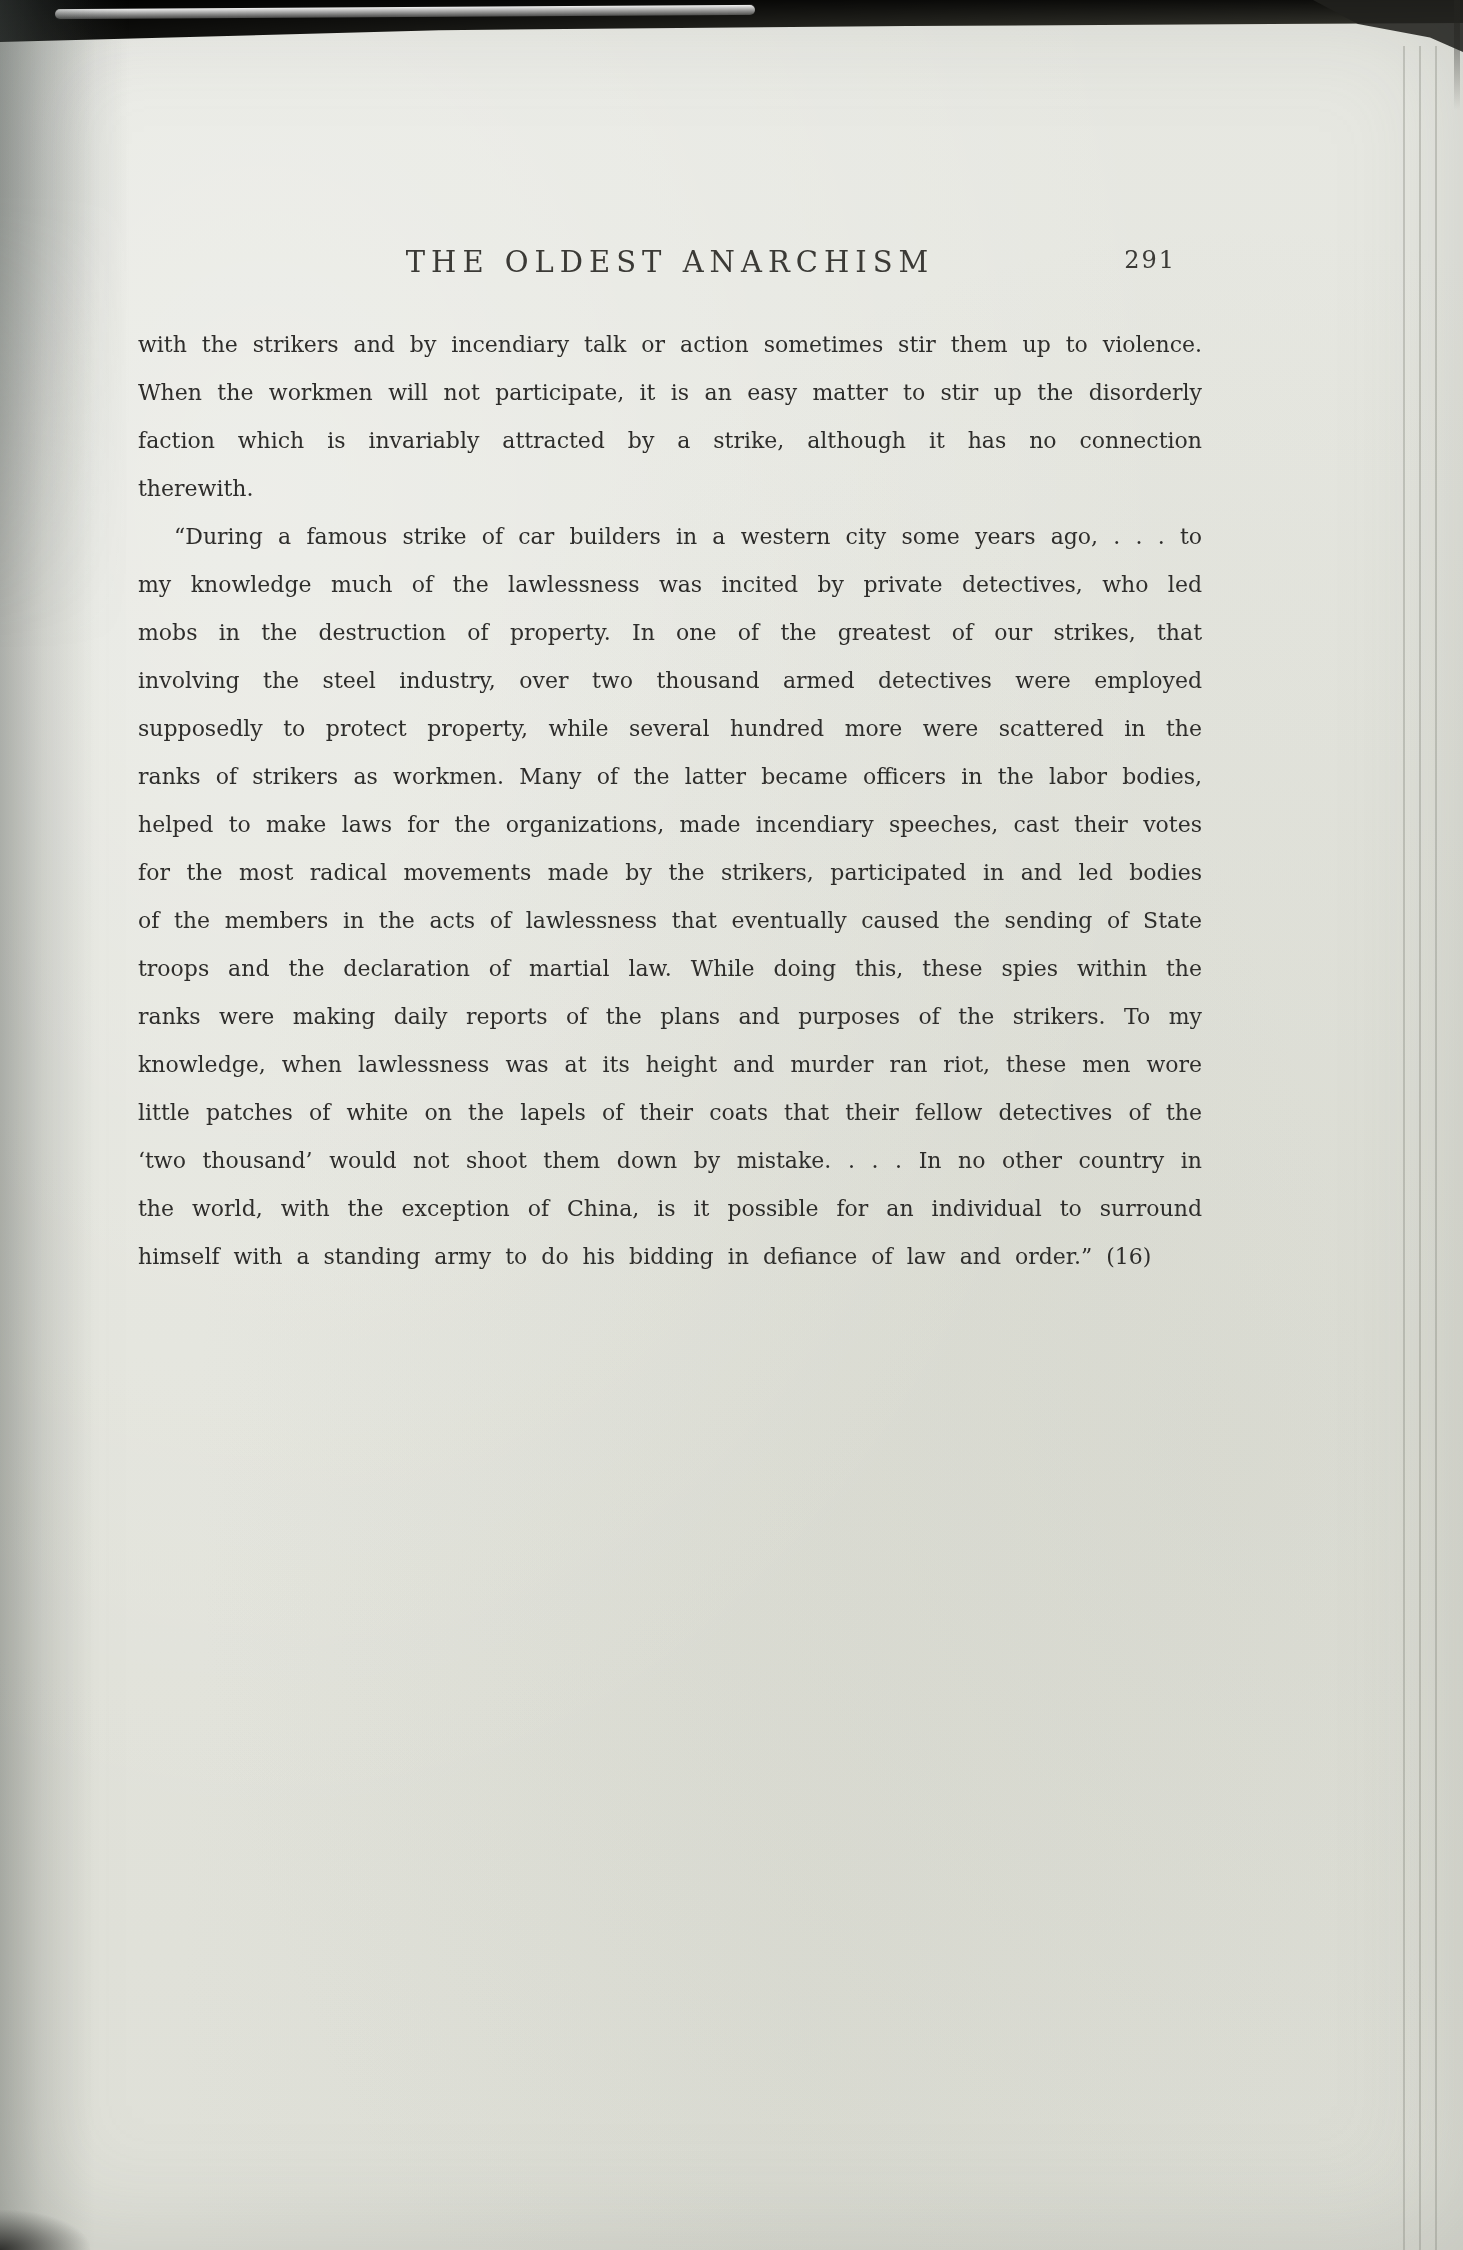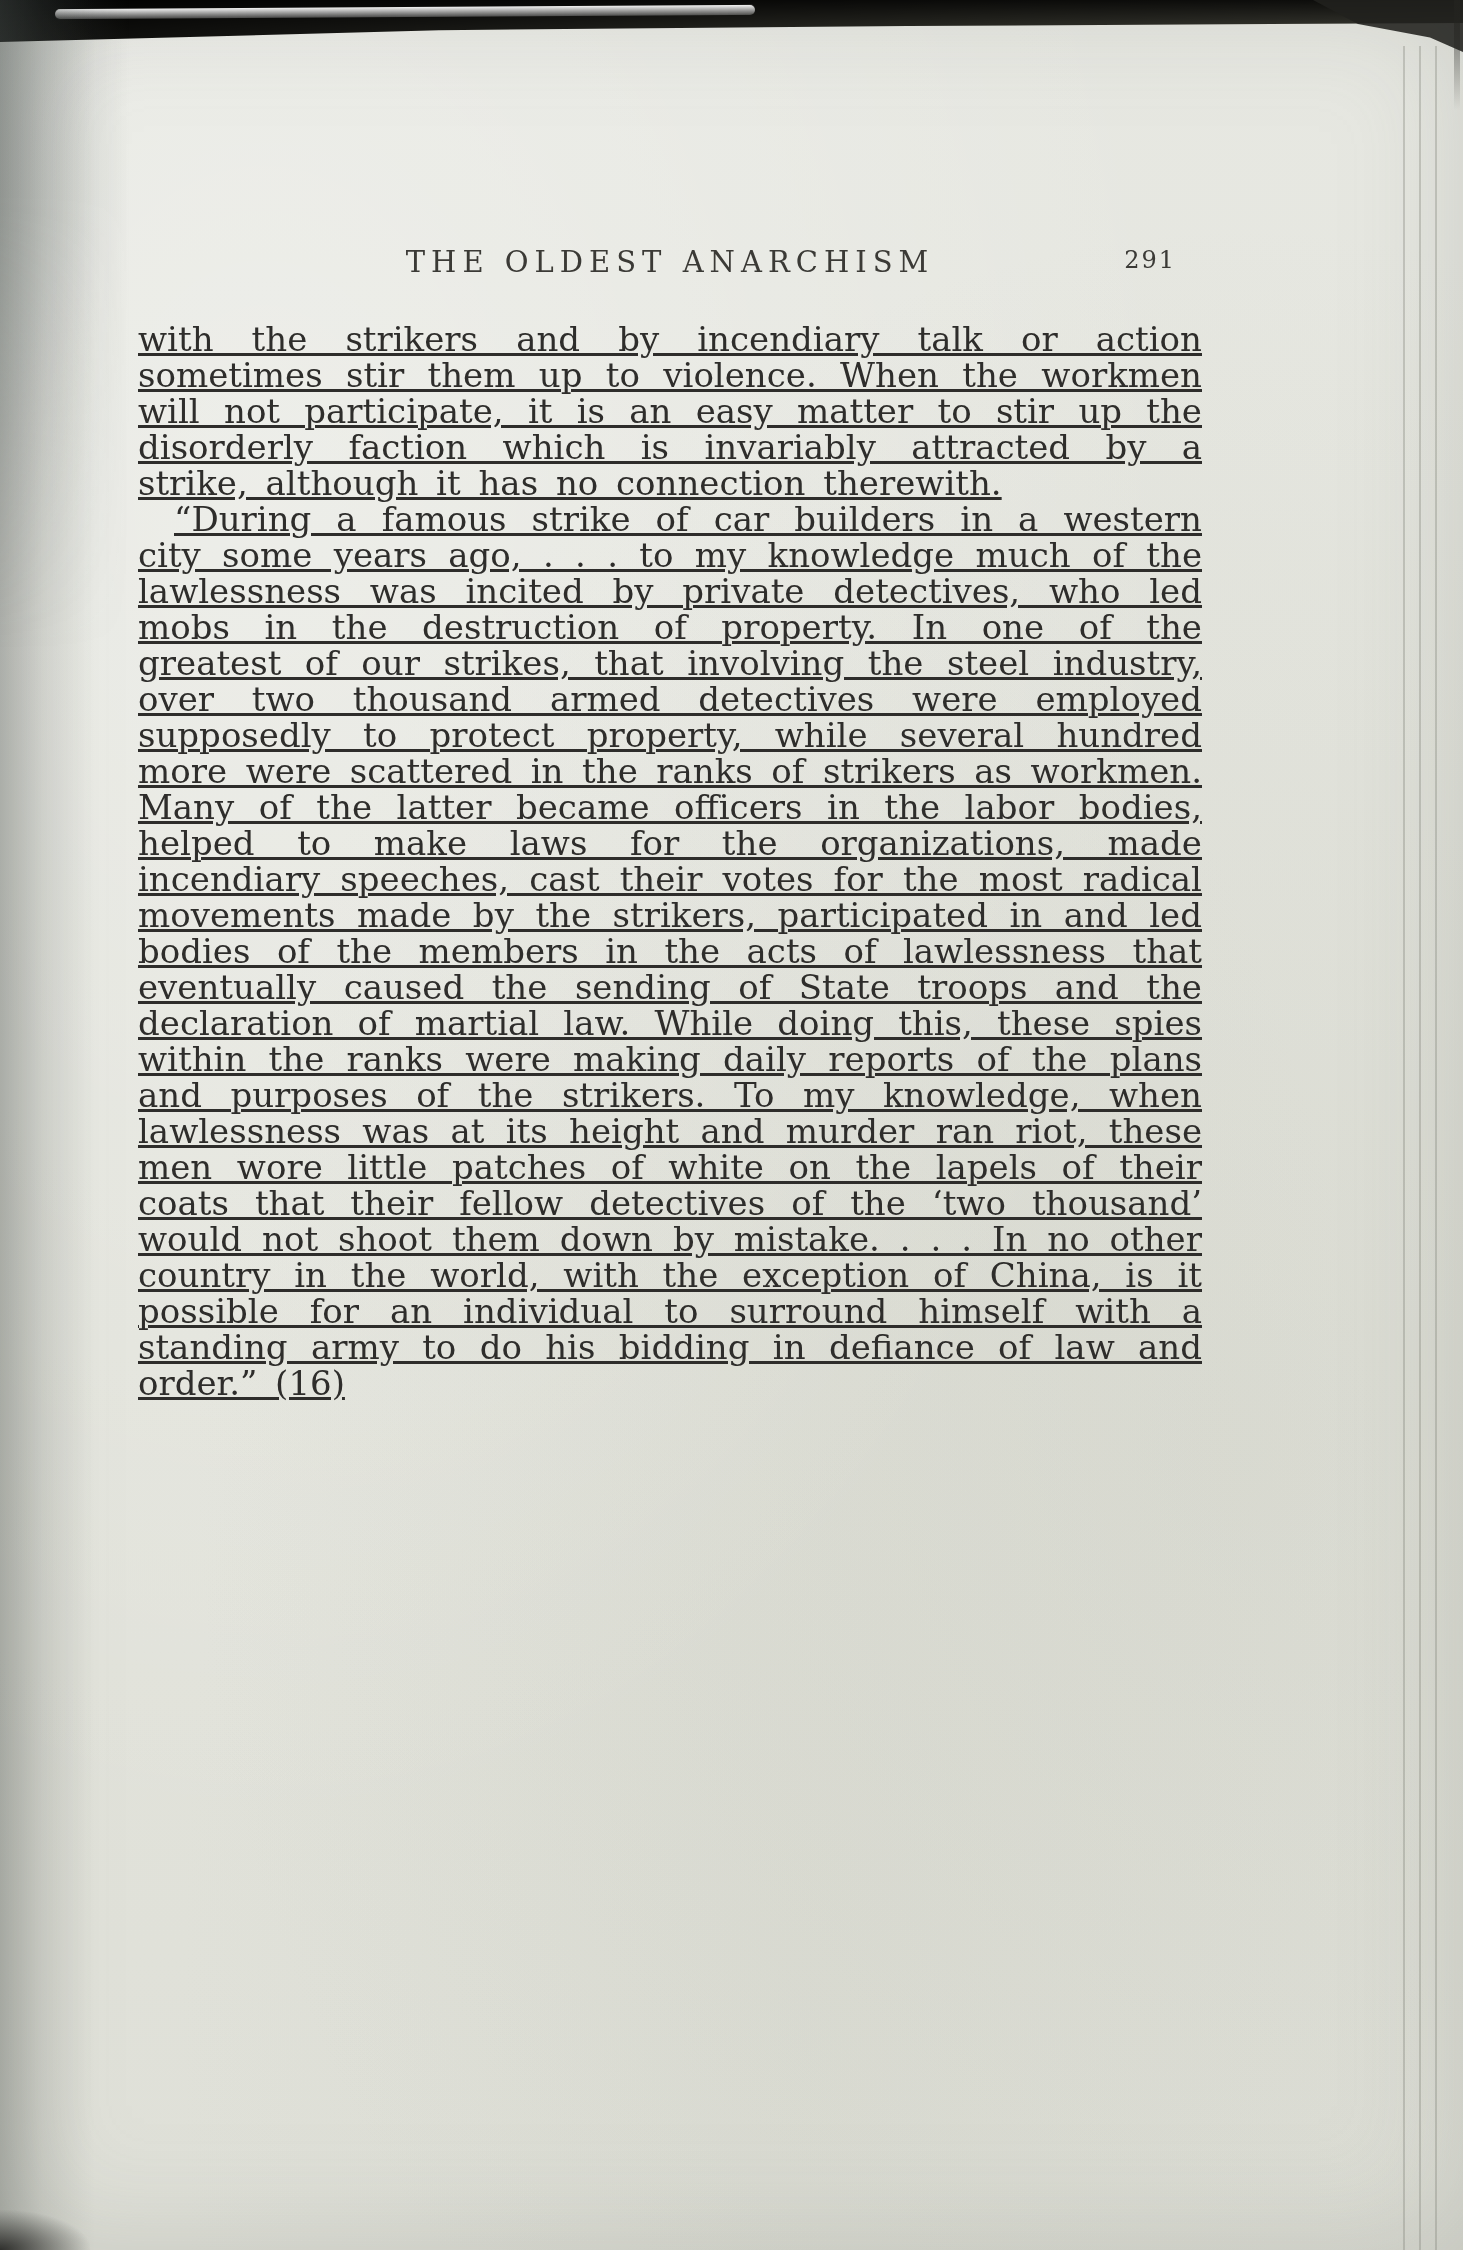--- a/index.html
+++ b/index.html
@@ -137,27 +137,26 @@
     position: absolute;
     right: 26px;
     top: 1px;
     font-size: 24px;
     letter-spacing: 2px;
     color: #3b3a36;
   }
 
   .para {
     margin: 0;
-    font-size: 34px;
-    line-height: 36px;
+    font-size: 22px;
+    line-height: 48px;
     text-align: justify;
     text-indent: 36px;
     word-spacing: 7px;
     color: #2e2d2b;
-    text-decoration: underline;
   }
 
   .para.no-indent {
     text-indent: 0;
   }
 </style>
 </head>
 <body>
 
 <div class="scan">

